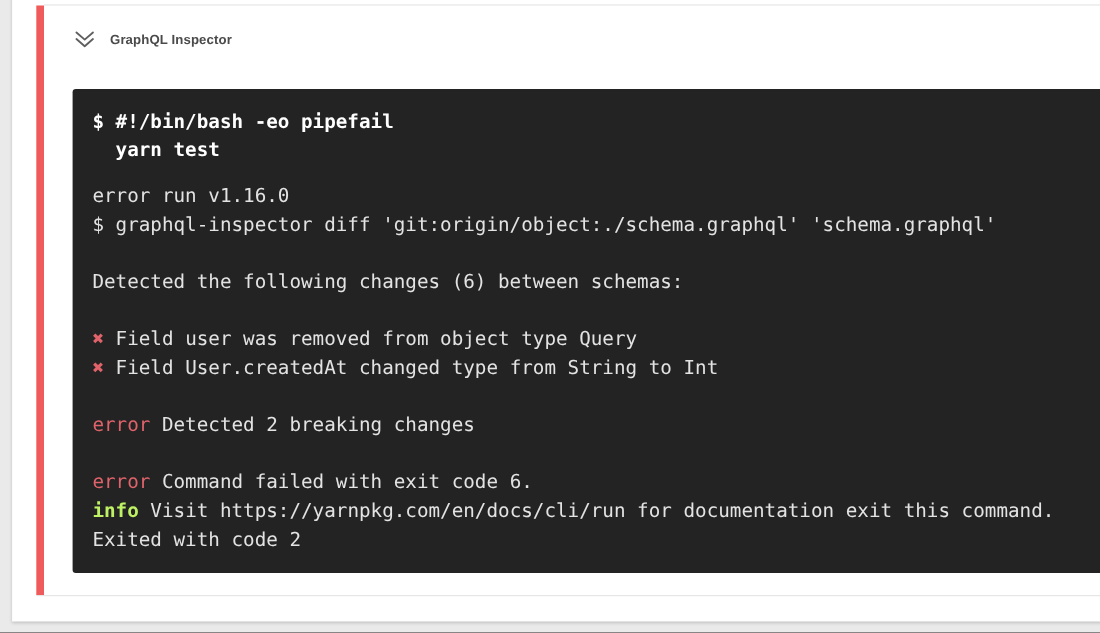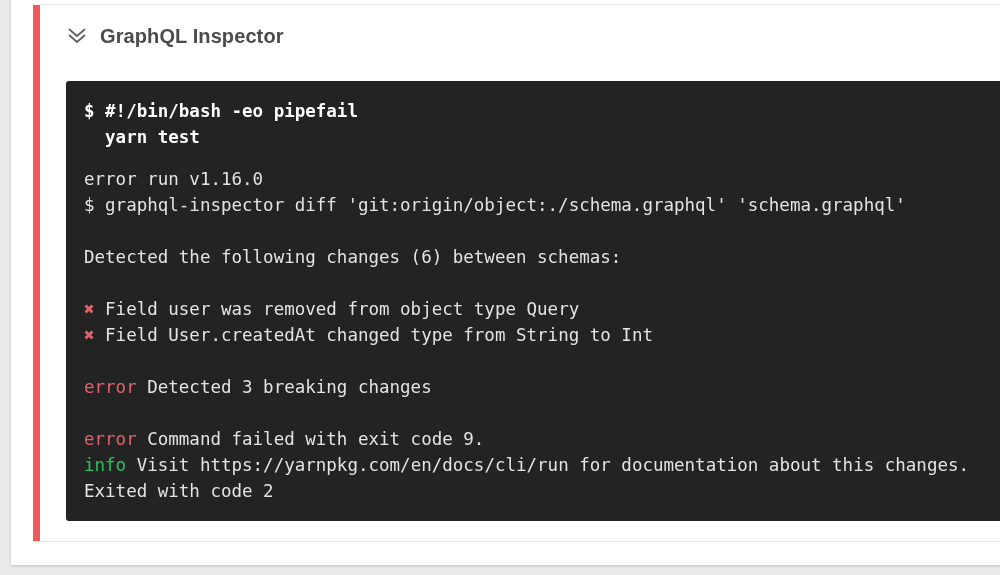--- a/index.html
+++ b/index.html
@@ -55,21 +55,21 @@
     align-items: center;
     cursor: pointer;
   }
   .chev-icon {
     width: 26px;
     height: 22px;
     margin-right: 10px;
     display: block;
   }
   .step-title {
-    font-size: 20px;
+    font-size: 12px;
     font-weight: 700;
     color: #4b4b4b;
     letter-spacing: 0.1px;
   }
   .terminal {
     position: absolute;
     left: 55px;
     top: 89px;
     width: 954px;
     height: 440px;
@@ -116,23 +116,23 @@
       </div>
     <div class="out-block">
         <div class="term-line"><span>error run v1.16.0</span></div>
         <div class="term-line"><span>$ graphql-inspector diff 'git:origin/object:./schema.graphql' 'schema.graphql'</span></div>
         <div class="term-line"></div>
         <div class="term-line"><span>Detected the following changes (6) between schemas:</span></div>
         <div class="term-line"></div>
         <div class="term-line"><span style="color: rgb(224, 99, 107);">✖</span><span> Field user was removed from object type Query</span></div>
         <div class="term-line"><span style="color: rgb(224, 99, 107);">✖</span><span> Field User.createdAt changed type from String to Int</span></div>
         <div class="term-line"></div>
-        <div class="term-line"><span style="color: rgb(224, 99, 107);">error</span><span> Detected 3 breaking changes</span></div>
+        <div class="term-line"><span style="color: rgb(224, 99, 107);">error</span><span> Detected 2 breaking changes</span></div>
         <div class="term-line"></div>
-        <div class="term-line"><span style="color: rgb(224, 99, 107);">error</span><span> Command failed with exit code 9.</span></div>
-        <div class="term-line"><span style="color: #22c55e;">info</span><span> Visit https://yarnpkg.com/en/docs/cli/run for documentation about this changes.</span></div>
+        <div class="term-line"><span style="color: rgb(224, 99, 107);">error</span><span> Command failed with exit code 6.</span></div>
+        <div class="term-line"><span style="color: #bef264; font-weight: bold;">info</span><span> Visit https://yarnpkg.com/en/docs/cli/run for documentation exit this command.</span></div>
         <div class="term-line"><span>Exited with code 2</span></div>
       </div>
   </div>
 
   <div class="bottom-divider" style="background: rgb(228, 228, 228);"></div>
 
 </div>
 
 </body></html>

